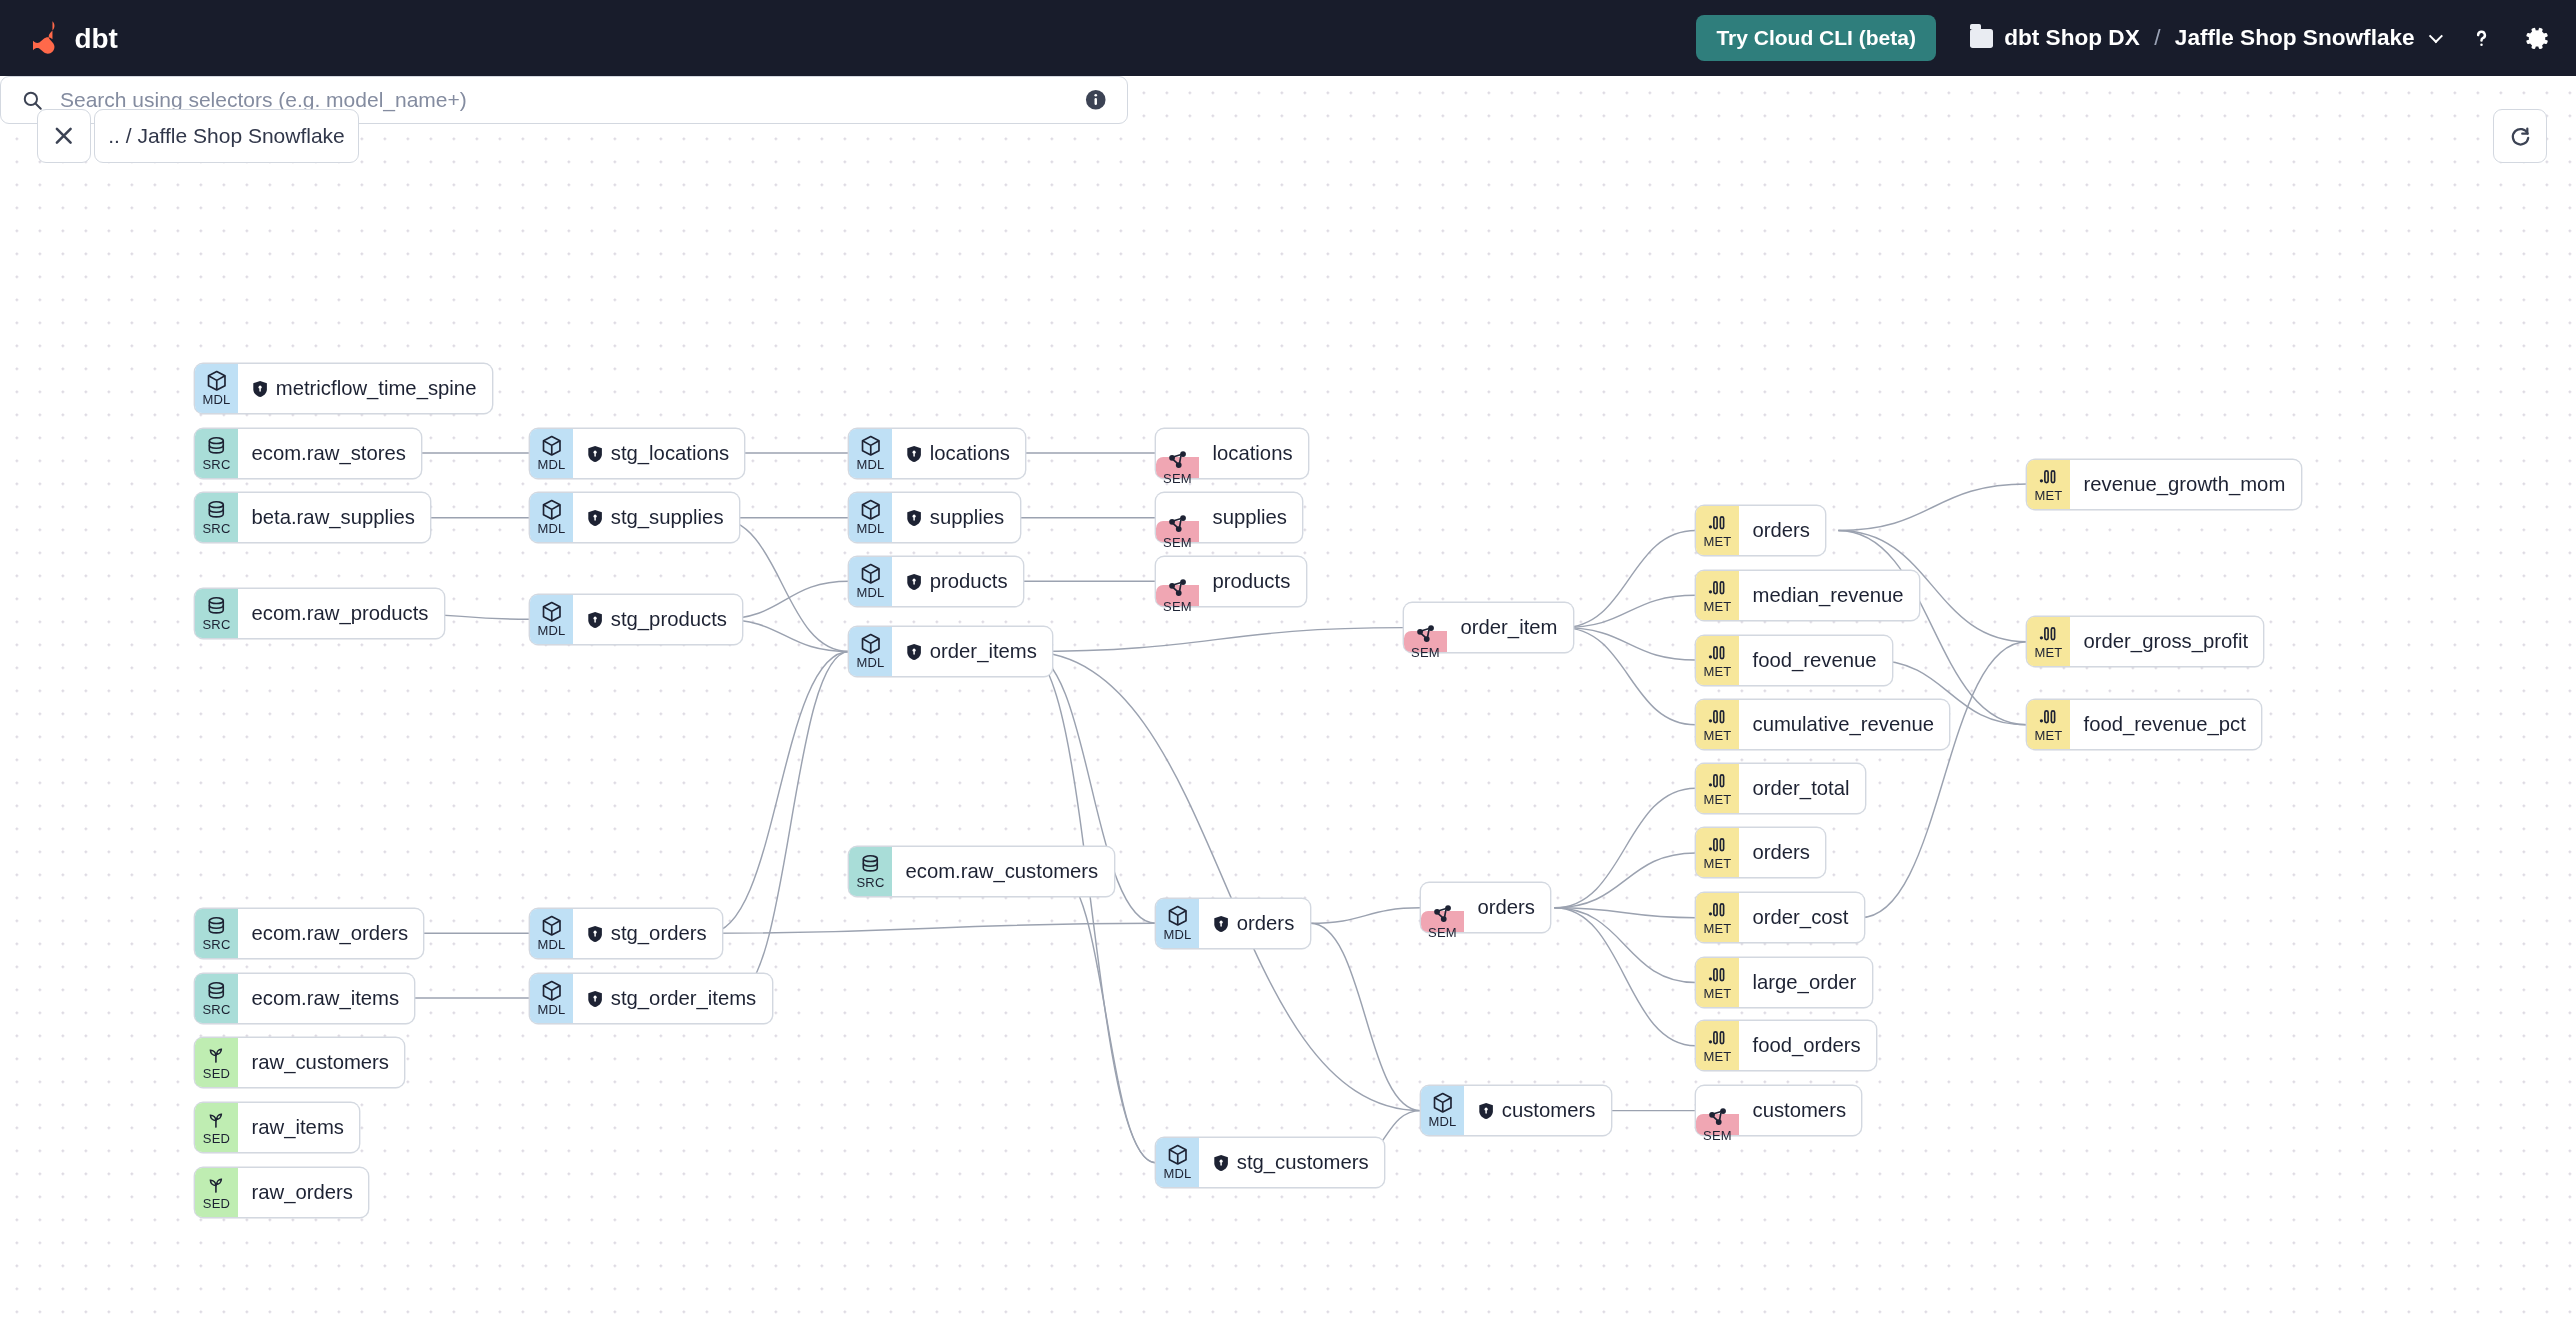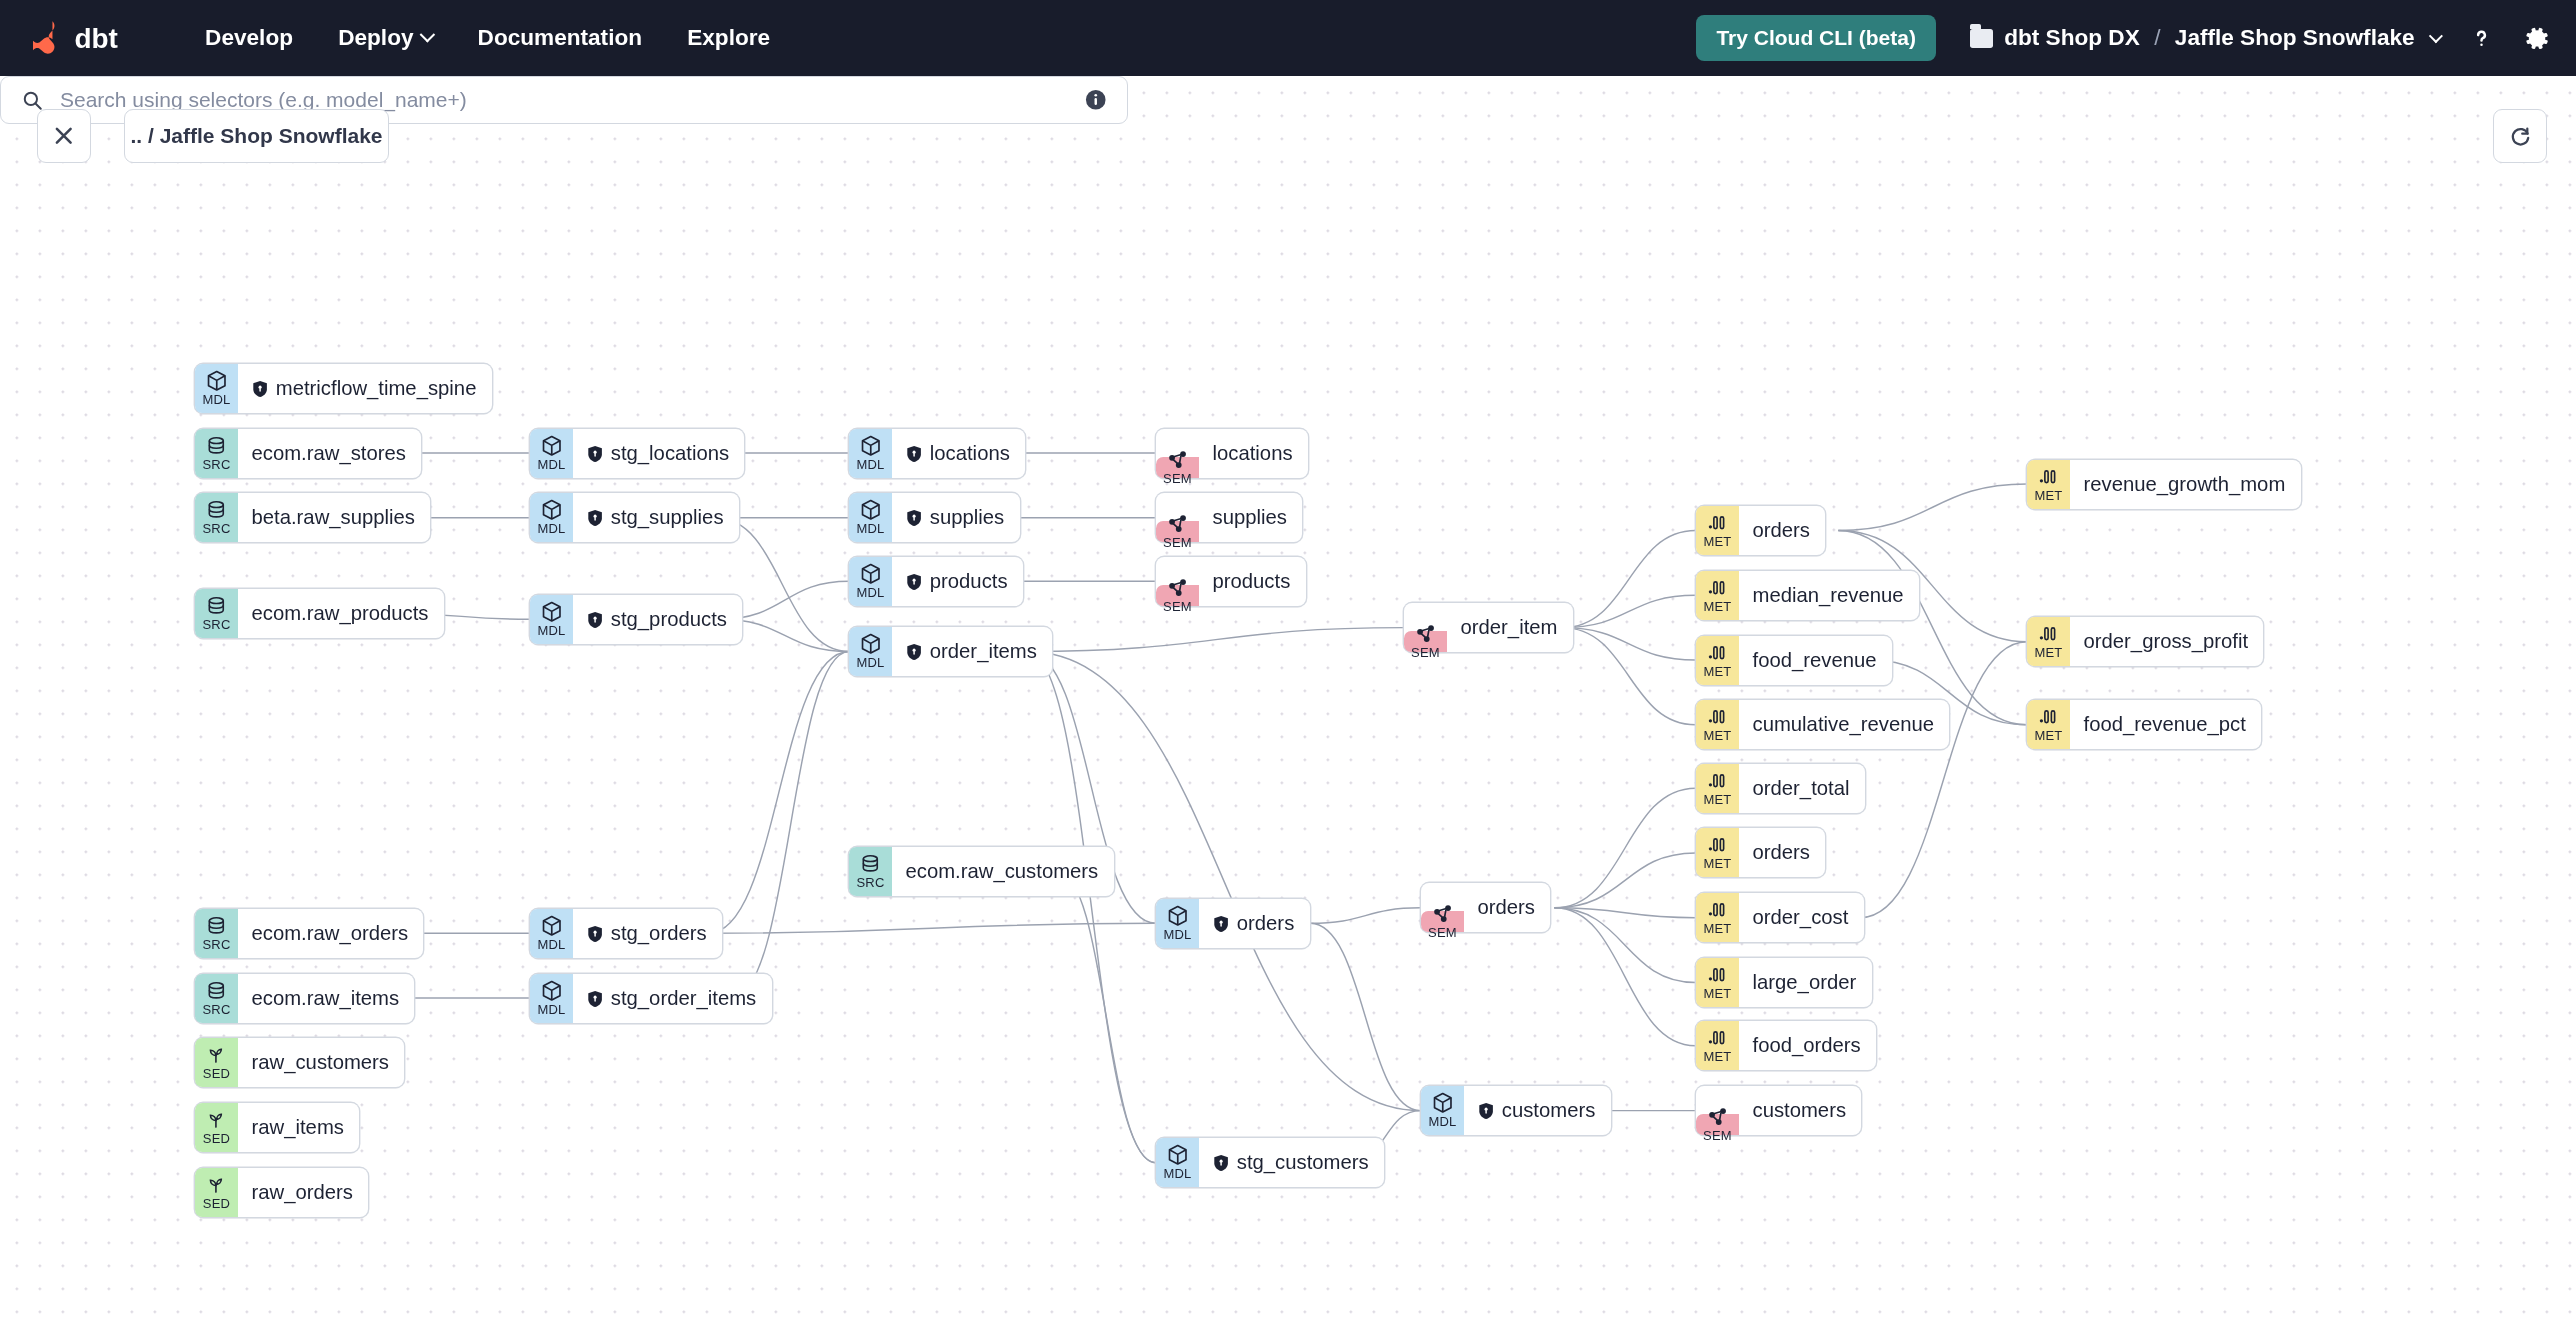--- a/index.html
+++ b/index.html
@@ -72,22 +72,22 @@
     background: transparent; z-index: 5;
   }
   .tb-btn {
     position:absolute; background:#ffffff;
     border:1.4px solid #D3D8E0; border-radius:9px;
     display:flex; align-items:center; justify-content:center;
     cursor:pointer;
   }
   #close-btn { left:37px; top:32.5px; width:54px; height:54px; }
   #breadcrumb-chip {
-    left:124px; top:32.5px; width:265px; height:54px;
-    font-size:21px; color:#31374A; font-weight:700;
+    left:94px; top:32.5px; width:265px; height:54px;
+    font-size:21px; color:#31374A; font-weight:400;
   }
   #search-wrap {
     left:1345px; top:32.5px; width:1128px; height:48px;
     background:#ffffff; border:1.4px solid #D3D8E0; border-radius:9px;
     display:flex; align-items:center; padding:0 20px;
   }
   #search-input {
     flex:1; border:none; outline:none; font-size:21px;
     color:#31374A; font-family:"Liberation Sans", sans-serif;
     background:transparent; margin-left:14.4px;
@@ -148,35 +148,20 @@
 </style>
 </head>
 <body>
 
 <div class="topnav">
   <div class="logo">
     <svg width="101" height="40" viewBox="0 0 112 44" aria-hidden="true">
       <path d="M21.5 3.2c1.3 1.3 2.1 3.0 2.1 4.9 0 .8-.1 1.5-.4 2.2-.4 1.1-1.0 2.1-2.7 3.9-2.3 2.4-2.9 3.5-2.9 5.1 0 1.6.6 2.7 2.9 5.1 1.7 1.8 2.3 2.8 2.7 3.9.3.7.4 1.4.4 2.2 0 1.9-.8 3.6-2.1 4.9-1.3 1.3-3.0 2.1-4.9 2.1-.8 0-1.5-.1-2.2-.4-1.1-.4-2.1-1.0-3.9-2.7-2.4-2.3-3.5-2.9-5.1-2.9-1.6 0-2.7.6-5.1 2.9-.5.5-1.0.9-1.4 1.2V22.1c.4.3.9.7 1.4 1.2 2.4 2.3 3.5 2.9 5.1 2.9 1.6 0 2.7-.6 5.1-2.9 1.8-1.7 2.8-2.3 3.9-2.7.7-.3 1.4-.4 2.2-.4 1.9 0 3.6.8 4.9 2.1z" fill="#FF694A" transform="translate(-1,0) scale(1.05)"></path>
       <text x="46" y="33" font-family="Liberation Sans, sans-serif" font-size="31" font-weight="700" fill="#ffffff">dbt</text>
     </svg>
-  </div>
-  <div class="nav-links">
-    <div class="nav-link">
-      <span>Develop</span>
-    </div>
-    <div class="nav-link">
-      <span>Deploy</span>
-      <span class="chev"></span>
-    </div>
-    <div class="nav-link">
-      <span>Documentation</span>
-    </div>
-    <div class="nav-link">
-      <span>Explore</span>
-    </div>
   </div>
   <div class="nav-right">
     <div class="cli-btn">Try Cloud CLI (beta)</div>
     <div class="breadcrumb-nav">
       <span class="folder-icon"></span>
       <span>dbt Shop DX</span>
       <span class="bc-sep">/</span>
       <span>Jaffle Shop Snowflake</span>
       <span class="bc-chev"></span>
     </div>

